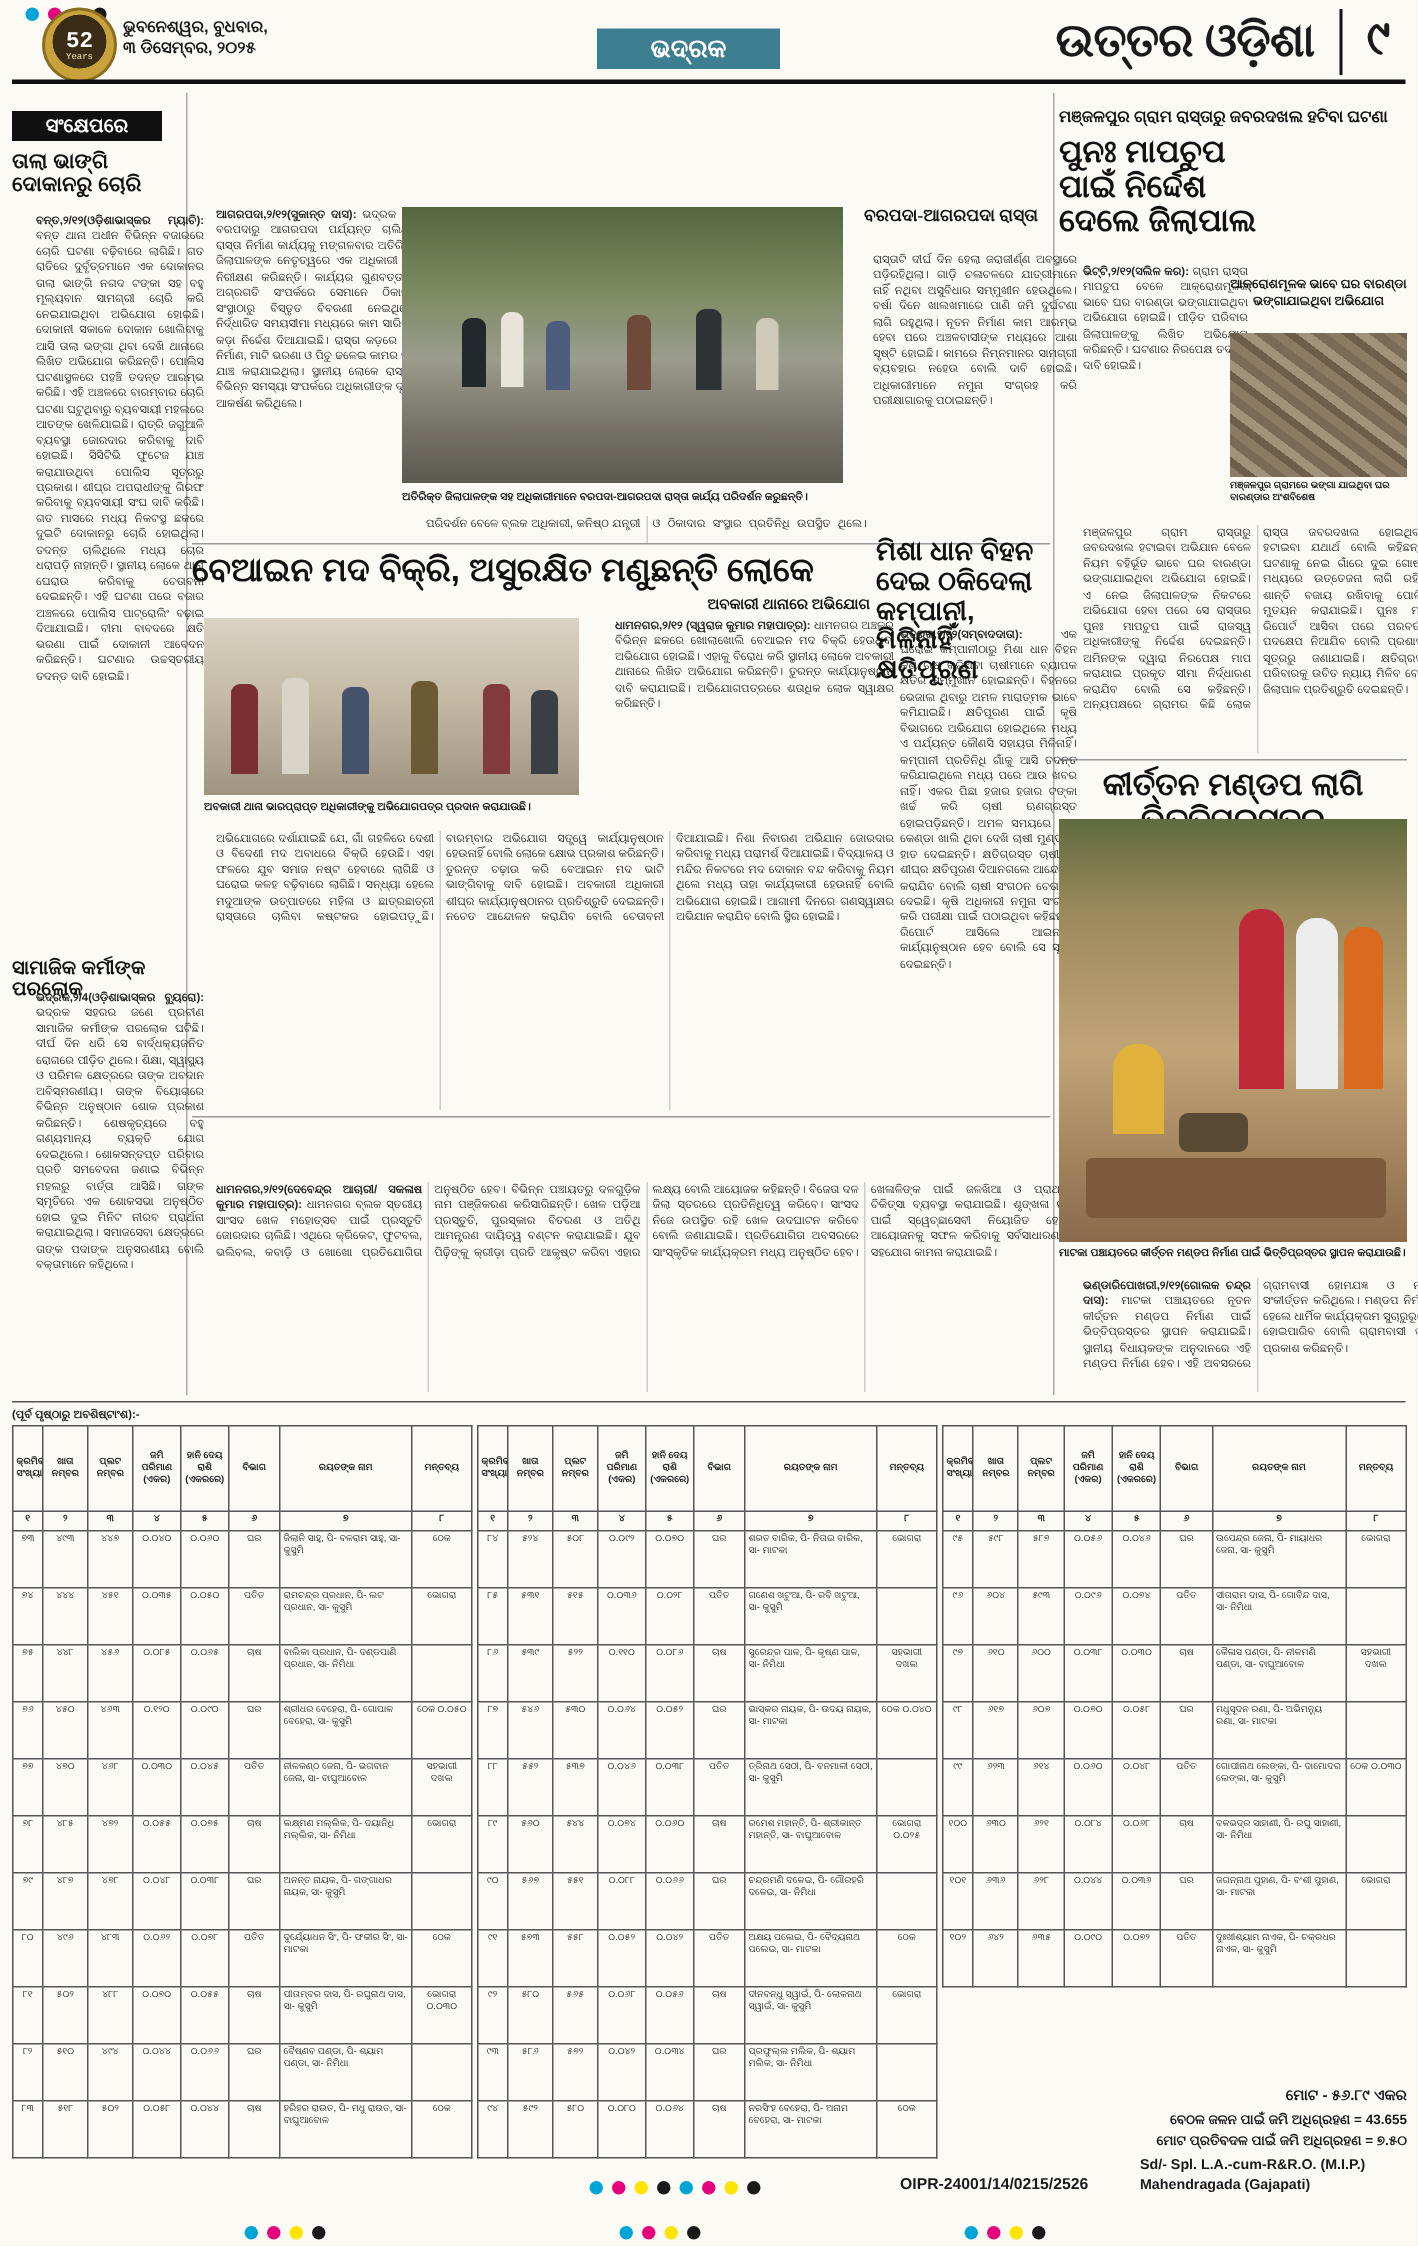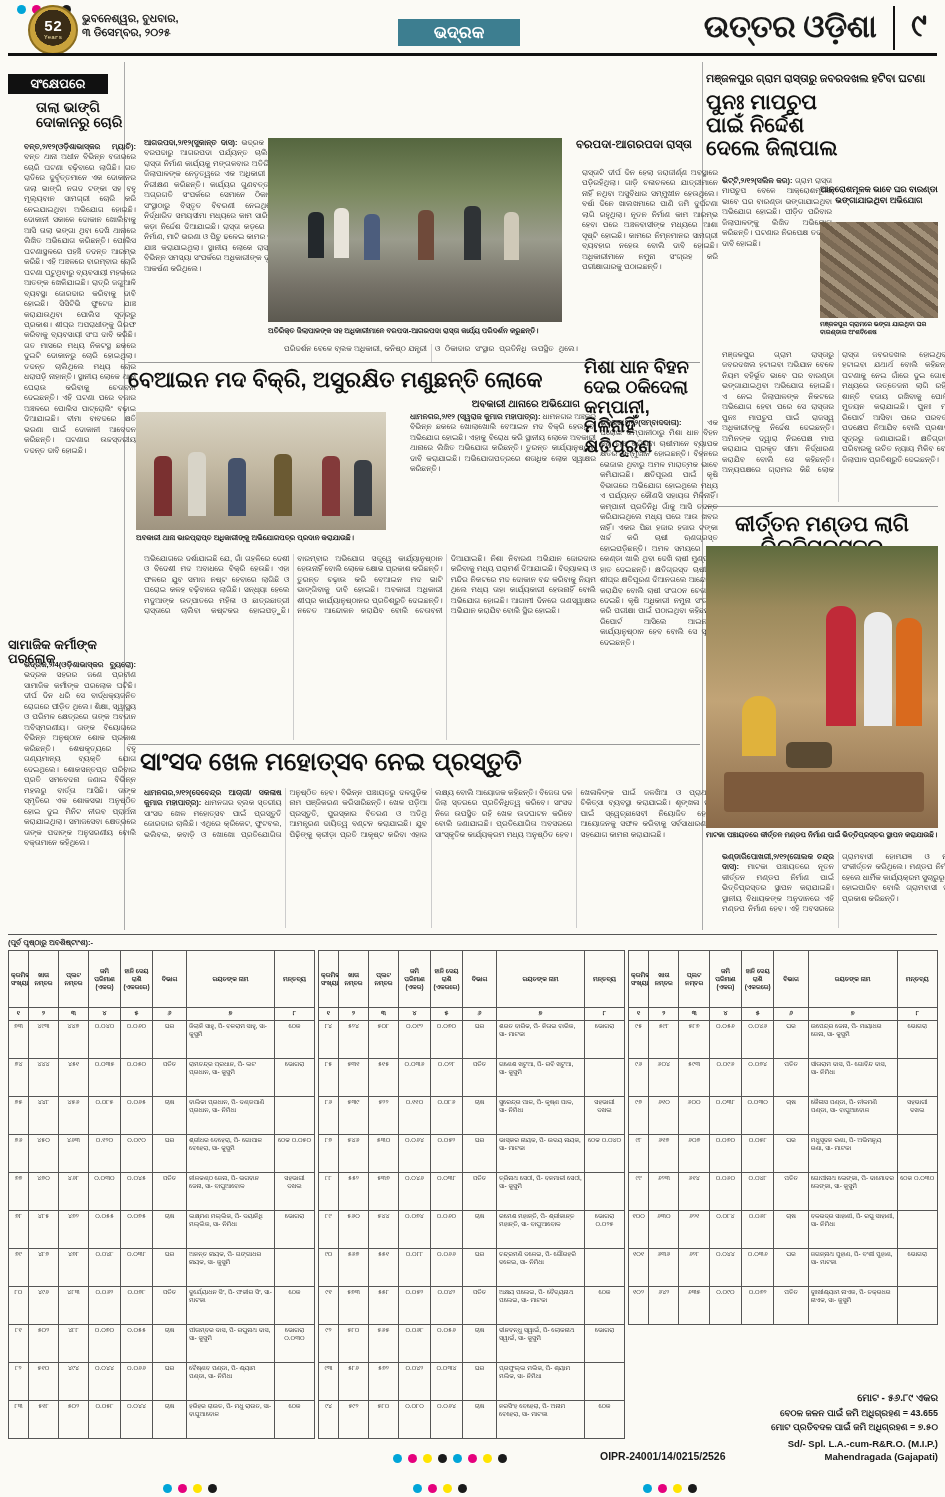--- a/index.html
+++ b/index.html
@@ -33,21 +33,21 @@
   
   .la-table{position:absolute;border-collapse:collapse;table-layout:fixed;}
   .la-table th,.la-table td{border:1px solid #555;font-size:6.3px;line-height:1.25;padding:1px 2px;vertical-align:top;overflow:hidden;}
   .la-table th{font-weight:bold;text-align:center;vertical-align:middle;}
   .la-table td{text-align:center;}
   .la-table td.name{text-align:left;}
   .la-table tr.numrow td{font-weight:bold;height:10px;}
   .dot{display:inline-block;width:9px;height:9px;border-radius:50%;margin:0 3px;}
   .regcluster{position:absolute;display:flex;align-items:center;}
   .oipr{font-weight:bold;font-size:10.5px;}
-  .sign{font-size:9.5px;font-weight:bold;text-align:right;line-height:1.35;}
+  .sign{font-size:9.5px;font-weight:bold;line-height:1.35;}
   .totline{font-size:9px;font-weight:bold;text-align:right;}
   .cols2{column-count:2;column-gap:8px;column-rule:1px solid #ccc;}
   .cols3{column-count:3;column-gap:8px;column-rule:1px solid #ccc;}
   .cols4{column-count:4;column-gap:8px;column-rule:1px solid #ccc;}
 </style>
 </head>
 <body>
 
 <div class="page">
 
@@ -77,21 +77,21 @@
   <div class="vrule" style="left:124px;top:62px;height:868px;"></div>
   <div class="vrule" style="left:702px;top:62px;height:868px;"></div>
   <div class="hrule" style="left:128px;top:362px;width:572px;"></div>
   <div class="hrule" style="left:128px;top:744px;width:572px;"></div>
   <div class="hrule" style="left:706px;top:506px;width:232px;"></div>
   <div class="hrule" style="left:8px;top:934px;width:929px;background:#555;"></div>
 
   <div class="abs section-chip" style="left:8px;top:74px;width:100px;height:20px;">
     <span>ସଂକ୍ଷେପରେ</span>
   </div>
-  <div class="abs h-xl" style="left:8px;top:100px;width:112px;font-size:14px;margin-left:28px;">ତାଲା ଭାଙ୍ଗି ଦୋକାନରୁ ଚୋରି</div>
+  <div class="abs h-xl" style="left:8px;top:100px;width:112px;font-size:14px;">ତାଲା ଭାଙ୍ଗି ଦୋକାନରୁ ଚୋରି</div>
   <div class="abs body-text" style="left:8px;top:142px;width:112px;height:492px;">
     <span class="dateline">ବନ୍ତ,୨/୧୨(ଓଡ଼ିଶାଭାସ୍କର ମ୍ୟାଚି):</span>
     <span>ବନ୍ତ ଥାନା ଅଧୀନ ବିଭିନ୍ନ ବଜାରରେ ଚୋରି ଘଟଣା ବଢ଼ିବାରେ ଲାଗିଛି। ଗତ ରାତିରେ ଦୁର୍ବୃତ୍ତମାନେ ଏକ ଦୋକାନର ତାଲା ଭାଙ୍ଗି ନଗଦ ଟଙ୍କା ସହ ବହୁ ମୂଲ୍ୟବାନ ସାମଗ୍ରୀ ଚୋରି କରି ନେଇଯାଇଥିବା ଅଭିଯୋଗ ହୋଇଛି। ଦୋକାନୀ ସକାଳେ ଦୋକାନ ଖୋଲିବାକୁ ଆସି ତାଲା ଭଙ୍ଗା ଥିବା ଦେଖି ଥାନାରେ ଲିଖିତ ଅଭିଯୋଗ କରିଛନ୍ତି। ପୋଲିସ ଘଟଣାସ୍ଥଳରେ ପହଞ୍ଚି ତଦନ୍ତ ଆରମ୍ଭ କରିଛି। ଏହି ଅଞ୍ଚଳରେ ବାରମ୍ବାର ଚୋରି ଘଟଣା ଘଟୁଥିବାରୁ ବ୍ୟବସାୟୀ ମହଲରେ ଆତଙ୍କ ଖେଳିଯାଇଛି। ରାତ୍ରି ଜଗୁଆଳି ବ୍ୟବସ୍ଥା ଜୋରଦାର କରିବାକୁ ଦାବି ହୋଇଛି। ସିସିଟିଭି ଫୁଟେଜ ଯାଞ୍ଚ କରାଯାଉଥିବା ପୋଲିସ ସୂତ୍ରରୁ ପ୍ରକାଶ। ଶୀଘ୍ର ଅପରାଧୀଙ୍କୁ ଗିରଫ କରିବାକୁ ବ୍ୟବସାୟୀ ସଂଘ ଦାବି କରିଛି। ଗତ ମାସରେ ମଧ୍ୟ ନିକଟସ୍ଥ ଛକରେ ଦୁଇଟି ଦୋକାନରୁ ଚୋରି ହୋଇଥିଲା। ତଦନ୍ତ ଚାଲିଥିଲେ ମଧ୍ୟ ଚୋର ଧରାପଡ଼ି ନାହାନ୍ତି। ସ୍ଥାନୀୟ ଲୋକେ ଥାନା ଘେରାଉ କରିବାକୁ ଚେତାବନୀ ଦେଇଛନ୍ତି। ଏହି ଘଟଣା ପରେ ବଜାର ଅଞ୍ଚଳରେ ପୋଲିସ ପାଟ୍ରୋଲିଂ ବଢ଼ାଇ ଦିଆଯାଇଛି। ବୀମା ବାବଦରେ କ୍ଷତି ଭରଣା ପାଇଁ ଦୋକାନୀ ଆବେଦନ କରିଛନ୍ତି। ଘଟଣାର ଉଚ୍ଚସ୍ତରୀୟ ତଦନ୍ତ ଦାବି ହୋଇଛି।</span>
   </div>
   <div class="abs h-xl" style="left:8px;top:638px;width:112px;font-size:13px;">ସାମାଜିକ କର୍ମୀଙ୍କ ପରଲୋକ</div>
   <div class="abs body-text" style="left:8px;top:660px;width:112px;height:268px;">
     <span class="dateline">ଭଦ୍ରକ,୨/4(ଓଡ଼ିଶାଭାସ୍କର ବ୍ୟୁରୋ):</span>
     <span>ଭଦ୍ରକ ସହରର ଜଣେ ପ୍ରବୀଣ ସାମାଜିକ କର୍ମୀଙ୍କ ପରଲୋକ ଘଟିଛି। ଦୀର୍ଘ ଦିନ ଧରି ସେ ବାର୍ଦ୍ଧକ୍ୟଜନିତ ରୋଗରେ ପୀଡ଼ିତ ଥିଲେ। ଶିକ୍ଷା, ସ୍ୱାସ୍ଥ୍ୟ ଓ ପରିମଳ କ୍ଷେତ୍ରରେ ତାଙ୍କ ଅବଦାନ ଅବିସ୍ମରଣୀୟ। ତାଙ୍କ ବିୟୋଗରେ ବିଭିନ୍ନ ଅନୁଷ୍ଠାନ ଶୋକ ପ୍ରକାଶ କରିଛନ୍ତି। ଶେଷକୃତ୍ୟରେ ବହୁ ଗଣ୍ୟମାନ୍ୟ ବ୍ୟକ୍ତି ଯୋଗ ଦେଇଥିଲେ। ଶୋକସନ୍ତପ୍ତ ପରିବାର ପ୍ରତି ସମବେଦନା ଜଣାଇ ବିଭିନ୍ନ ମହଲରୁ ବାର୍ତ୍ତା ଆସିଛି। ତାଙ୍କ ସ୍ମୃତିରେ ଏକ ଶୋକସଭା ଅନୁଷ୍ଠିତ ହୋଇ ଦୁଇ ମିନିଟ ନୀରବ ପ୍ରାର୍ଥନା କରାଯାଇଥିଲା। ସମାଜସେବା କ୍ଷେତ୍ରରେ ତାଙ୍କ ପଦାଙ୍କ ଅନୁସରଣୀୟ ବୋଲି ବକ୍ତାମାନେ କହିଥିଲେ।</span>
   </div>
 
@@ -128,21 +128,20 @@
     <span>ଧାମନଗର ଅଞ୍ଚଳର ବିଭିନ୍ନ ଛକରେ ଖୋଲାଖୋଲି ବେଆଇନ ମଦ ବିକ୍ରି ହେଉଥିବା ଅଭିଯୋଗ ହୋଇଛି। ଏହାକୁ ବିରୋଧ କରି ସ୍ଥାନୀୟ ଲୋକେ ଅବକାରୀ ଥାନାରେ ଲିଖିତ ଅଭିଯୋଗ କରିଛନ୍ତି। ତୁରନ୍ତ କାର୍ଯ୍ୟାନୁଷ୍ଠାନ ଦାବି କରାଯାଇଛି। ଅଭିଯୋଗପତ୍ରରେ ଶତାଧିକ ଲୋକ ସ୍ୱାକ୍ଷର କରିଛନ୍ତି।</span>
   </div>
   <div class="abs body-text cols3" style="left:128px;top:554px;width:452px;height:186px;">ଅଭିଯୋଗରେ ଦର୍ଶାଯାଇଛି ଯେ, ଗାଁ ଗହଳିରେ ଦେଶୀ ଓ ବିଦେଶୀ ମଦ ଅବାଧରେ ବିକ୍ରି ହେଉଛି। ଏହା ଫଳରେ ଯୁବ ସମାଜ ନଷ୍ଟ ହେବାରେ ଲାଗିଛି ଓ ଘରୋଇ କଳହ ବଢ଼ିବାରେ ଲାଗିଛି। ସନ୍ଧ୍ୟା ହେଲେ ମଦୁଆଙ୍କ ଉତ୍ପାତରେ ମହିଳା ଓ ଛାତ୍ରଛାତ୍ରୀ ରାସ୍ତାରେ ଚାଲିବା କଷ୍ଟକର ହୋଇପଡ଼ୁଛି। ବାରମ୍ବାର ଅଭିଯୋଗ ସତ୍ତ୍ୱେ କାର୍ଯ୍ୟାନୁଷ୍ଠାନ ହେଉନାହିଁ ବୋଲି ଲୋକେ କ୍ଷୋଭ ପ୍ରକାଶ କରିଛନ୍ତି। ତୁରନ୍ତ ଚଢ଼ାଉ କରି ବେଆଇନ ମଦ ଭାଟି ଭାଙ୍ଗିବାକୁ ଦାବି ହୋଇଛି। ଅବକାରୀ ଅଧିକାରୀ ଶୀଘ୍ର କାର୍ଯ୍ୟାନୁଷ୍ଠାନର ପ୍ରତିଶ୍ରୁତି ଦେଇଛନ୍ତି। ନଚେତ ଆନ୍ଦୋଳନ କରାଯିବ ବୋଲି ଚେତାବନୀ ଦିଆଯାଇଛି। ନିଶା ନିବାରଣ ଅଭିଯାନ ଜୋରଦାର କରିବାକୁ ମଧ୍ୟ ପରାମର୍ଶ ଦିଆଯାଇଛି। ବିଦ୍ୟାଳୟ ଓ ମନ୍ଦିର ନିକଟରେ ମଦ ଦୋକାନ ବନ୍ଦ କରିବାକୁ ନିୟମ ଥିଲେ ମଧ୍ୟ ତାହା କାର୍ଯ୍ୟକାରୀ ହେଉନାହିଁ ବୋଲି ଅଭିଯୋଗ ହୋଇଛି। ଆଗାମୀ ଦିନରେ ଗଣସ୍ୱାକ୍ଷର ଅଭିଯାନ କରାଯିବ ବୋଲି ସ୍ଥିର ହୋଇଛି।</div>
 
   <div class="abs h-xl" style="left:584px;top:358px;width:118px;font-size:18px;">ମିଶା ଧାନ ବିହନ ଦେଇ ଠକିଦେଲା କମ୍ପାନୀ, ମିଳିନାହିଁ କ୍ଷତିପୂରଣ</div>
   <div class="abs body-text" style="left:584px;top:418px;width:118px;height:322px;">
     <span class="dateline">ଭଦ୍ରକ,୨/୧୨(ସମ୍ବାଦଦାତା):</span>
     <span>ଏକ ଘରୋଇ କମ୍ପାନୀଠାରୁ ମିଶା ଧାନ ବିହନ କିଣି ଚାଷ କରିଥିବା ଚାଷୀମାନେ ବ୍ୟାପକ କ୍ଷତିର ସମ୍ମୁଖୀନ ହୋଇଛନ୍ତି। ବିହନରେ ଭେଜାଲ ଥିବାରୁ ଅମଳ ମାରାତ୍ମକ ଭାବେ କମିଯାଇଛି। କ୍ଷତିପୂରଣ ପାଇଁ କୃଷି ବିଭାଗରେ ଅଭିଯୋଗ ହୋଇଥିଲେ ମଧ୍ୟ ଏ ପର୍ଯ୍ୟନ୍ତ କୌଣସି ସହାୟତା ମିଳିନାହିଁ। କମ୍ପାନୀ ପ୍ରତିନିଧି ଗାଁକୁ ଆସି ତଦନ୍ତ କରିଯାଇଥିଲେ ମଧ୍ୟ ପରେ ଆଉ ଖବର ନାହିଁ। ଏକର ପିଛା ହଜାର ହଜାର ଟଙ୍କା ଖର୍ଚ୍ଚ କରି ଚାଷୀ ଋଣଗ୍ରସ୍ତ ହୋଇପଡ଼ିଛନ୍ତି। ଅମଳ ସମୟରେ ଧାନ କେଣ୍ଡା ଖାଲି ଥିବା ଦେଖି ଚାଷୀ ମୁଣ୍ଡରେ ହାତ ଦେଇଛନ୍ତି। କ୍ଷତିଗ୍ରସ୍ତ ଚାଷୀଙ୍କୁ ଶୀଘ୍ର କ୍ଷତିପୂରଣ ଦିଆନଗଲେ ଆନ୍ଦୋଳନ କରାଯିବ ବୋଲି ଚାଷୀ ସଂଗଠନ ଚେତାବନୀ ଦେଇଛି। କୃଷି ଅଧିକାରୀ ନମୁନା ସଂଗ୍ରହ କରି ପରୀକ୍ଷା ପାଇଁ ପଠାଇଥିବା କହିଛନ୍ତି। ରିପୋର୍ଟ ଆସିଲେ ଆଇନଗତ କାର୍ଯ୍ୟାନୁଷ୍ଠାନ ହେବ ବୋଲି ସେ ସୂଚନା ଦେଇଛନ୍ତି।</span>
   </div>
 
-  <div class="abs h-xl" style="left:140px;top:748px;width:440px;font-size:25px;">ସାଂସଦ ଖେଳ ମହୋତ୍ସବ ନେଇ ପ୍ରସ୍ତୁତି</div>
   <div class="abs body-text cols4" style="left:128px;top:788px;width:574px;height:140px;">
     <span class="dateline">ଧାମନଗର,୨/୧୨(ଦେବେନ୍ଦ୍ର ଆଚାରୀ/ ସକଳାଷ କୁମାର ମହାପାତ୍ର):</span>
     <span>ଧାମନଗର ବ୍ଲକ ସ୍ତରୀୟ ସାଂସଦ ଖେଳ ମହୋତ୍ସବ ପାଇଁ ପ୍ରସ୍ତୁତି ଜୋରଦାର ଚାଲିଛି। ଏଥିରେ କ୍ରିକେଟ, ଫୁଟବଲ, ଭଲିବଲ, କବାଡ଼ି ଓ ଖୋଖୋ ପ୍ରତିଯୋଗିତା ଅନୁଷ୍ଠିତ ହେବ। ବିଭିନ୍ନ ପଞ୍ଚାୟତରୁ ଦଳଗୁଡ଼ିକ ନାମ ପଞ୍ଜିକରଣ କରିସାରିଛନ୍ତି। ଖେଳ ପଡ଼ିଆ ପ୍ରସ୍ତୁତି, ପୁରସ୍କାର ବିତରଣ ଓ ଅତିଥି ଆମନ୍ତ୍ରଣ ଦାୟିତ୍ୱ ବଣ୍ଟନ କରାଯାଇଛି। ଯୁବ ପିଢ଼ିଙ୍କୁ କ୍ରୀଡ଼ା ପ୍ରତି ଆକୃଷ୍ଟ କରିବା ଏହାର ଲକ୍ଷ୍ୟ ବୋଲି ଆୟୋଜକ କହିଛନ୍ତି। ବିଜେତା ଦଳ ଜିଲା ସ୍ତରରେ ପ୍ରତିନିଧିତ୍ୱ କରିବେ। ସାଂସଦ ନିଜେ ଉପସ୍ଥିତ ରହି ଖେଳ ଉଦଘାଟନ କରିବେ ବୋଲି ଜଣାଯାଇଛି। ପ୍ରତିଯୋଗିତା ଅବସରରେ ସାଂସ୍କୃତିକ କାର୍ଯ୍ୟକ୍ରମ ମଧ୍ୟ ଅନୁଷ୍ଠିତ ହେବ। ଖେଳାଳିଙ୍କ ପାଇଁ ଜଳଖିଆ ଓ ପ୍ରାଥମିକ ଚିକିତ୍ସା ବ୍ୟବସ୍ଥା କରାଯାଇଛି। ଶୃଙ୍ଖଳା ରକ୍ଷା ପାଇଁ ସ୍ୱେଚ୍ଛାସେବୀ ନିୟୋଜିତ ହେବେ। ଆୟୋଜନକୁ ସଫଳ କରିବାକୁ ସର୍ବସାଧାରଣଙ୍କ ସହଯୋଗ କାମନା କରାଯାଇଛି।</span>
   </div>
 
   <div class="abs kicker" style="left:706px;top:72px;width:232px;font-size:11px;white-space:nowrap;overflow:hidden;">ମଞ୍ଜଳପୁର ଗ୍ରାମ ରାସ୍ତାରୁ ଜବରଦଖଲ ହଟିବା ଘଟଣା</div>
   <div class="abs h-xl" style="left:706px;top:90px;width:150px;font-size:21px;">ପୁନଃ ମାପଚୁପ ପାଇଁ ନିର୍ଦ୍ଦେଶ ଦେଲେ ଜିଲାପାଲ</div>
   <div class="abs body-text" style="left:706px;top:176px;width:110px;height:168px;">
     <span class="dateline">ଭିଟ୍ଟି,୨/୧୨(ସଲିଳ କର):</span>
     <span>ଗ୍ରାମ ରାସ୍ତା ମାପଚୁପ ବେଳେ ଆକ୍ରୋଶମୂଳକ ଭାବେ ଘର ବାରଣ୍ଡା ଭଙ୍ଗାଯାଇଥିବା ଅଭିଯୋଗ ହୋଇଛି। ପୀଡ଼ିତ ପରିବାର ଜିଲାପାଳଙ୍କୁ ଲିଖିତ ଅଭିଯୋଗ କରିଛନ୍ତି। ଘଟଣାର ନିରପେକ୍ଷ ତଦନ୍ତ ଦାବି ହୋଇଛି।</span>

